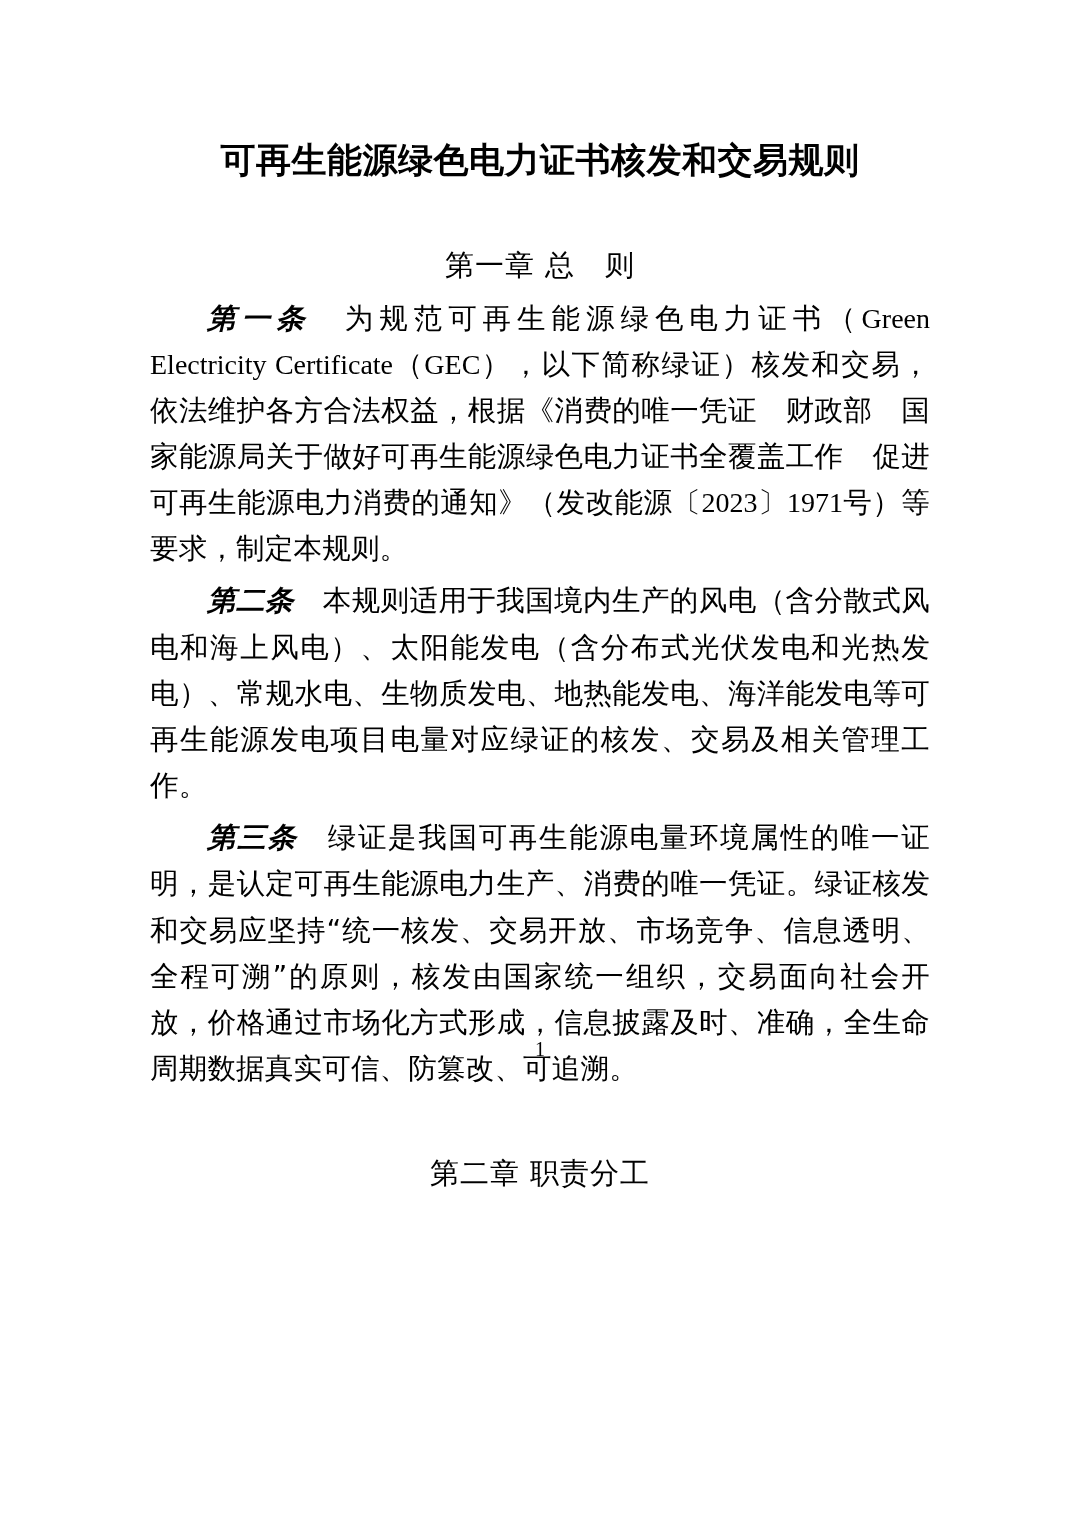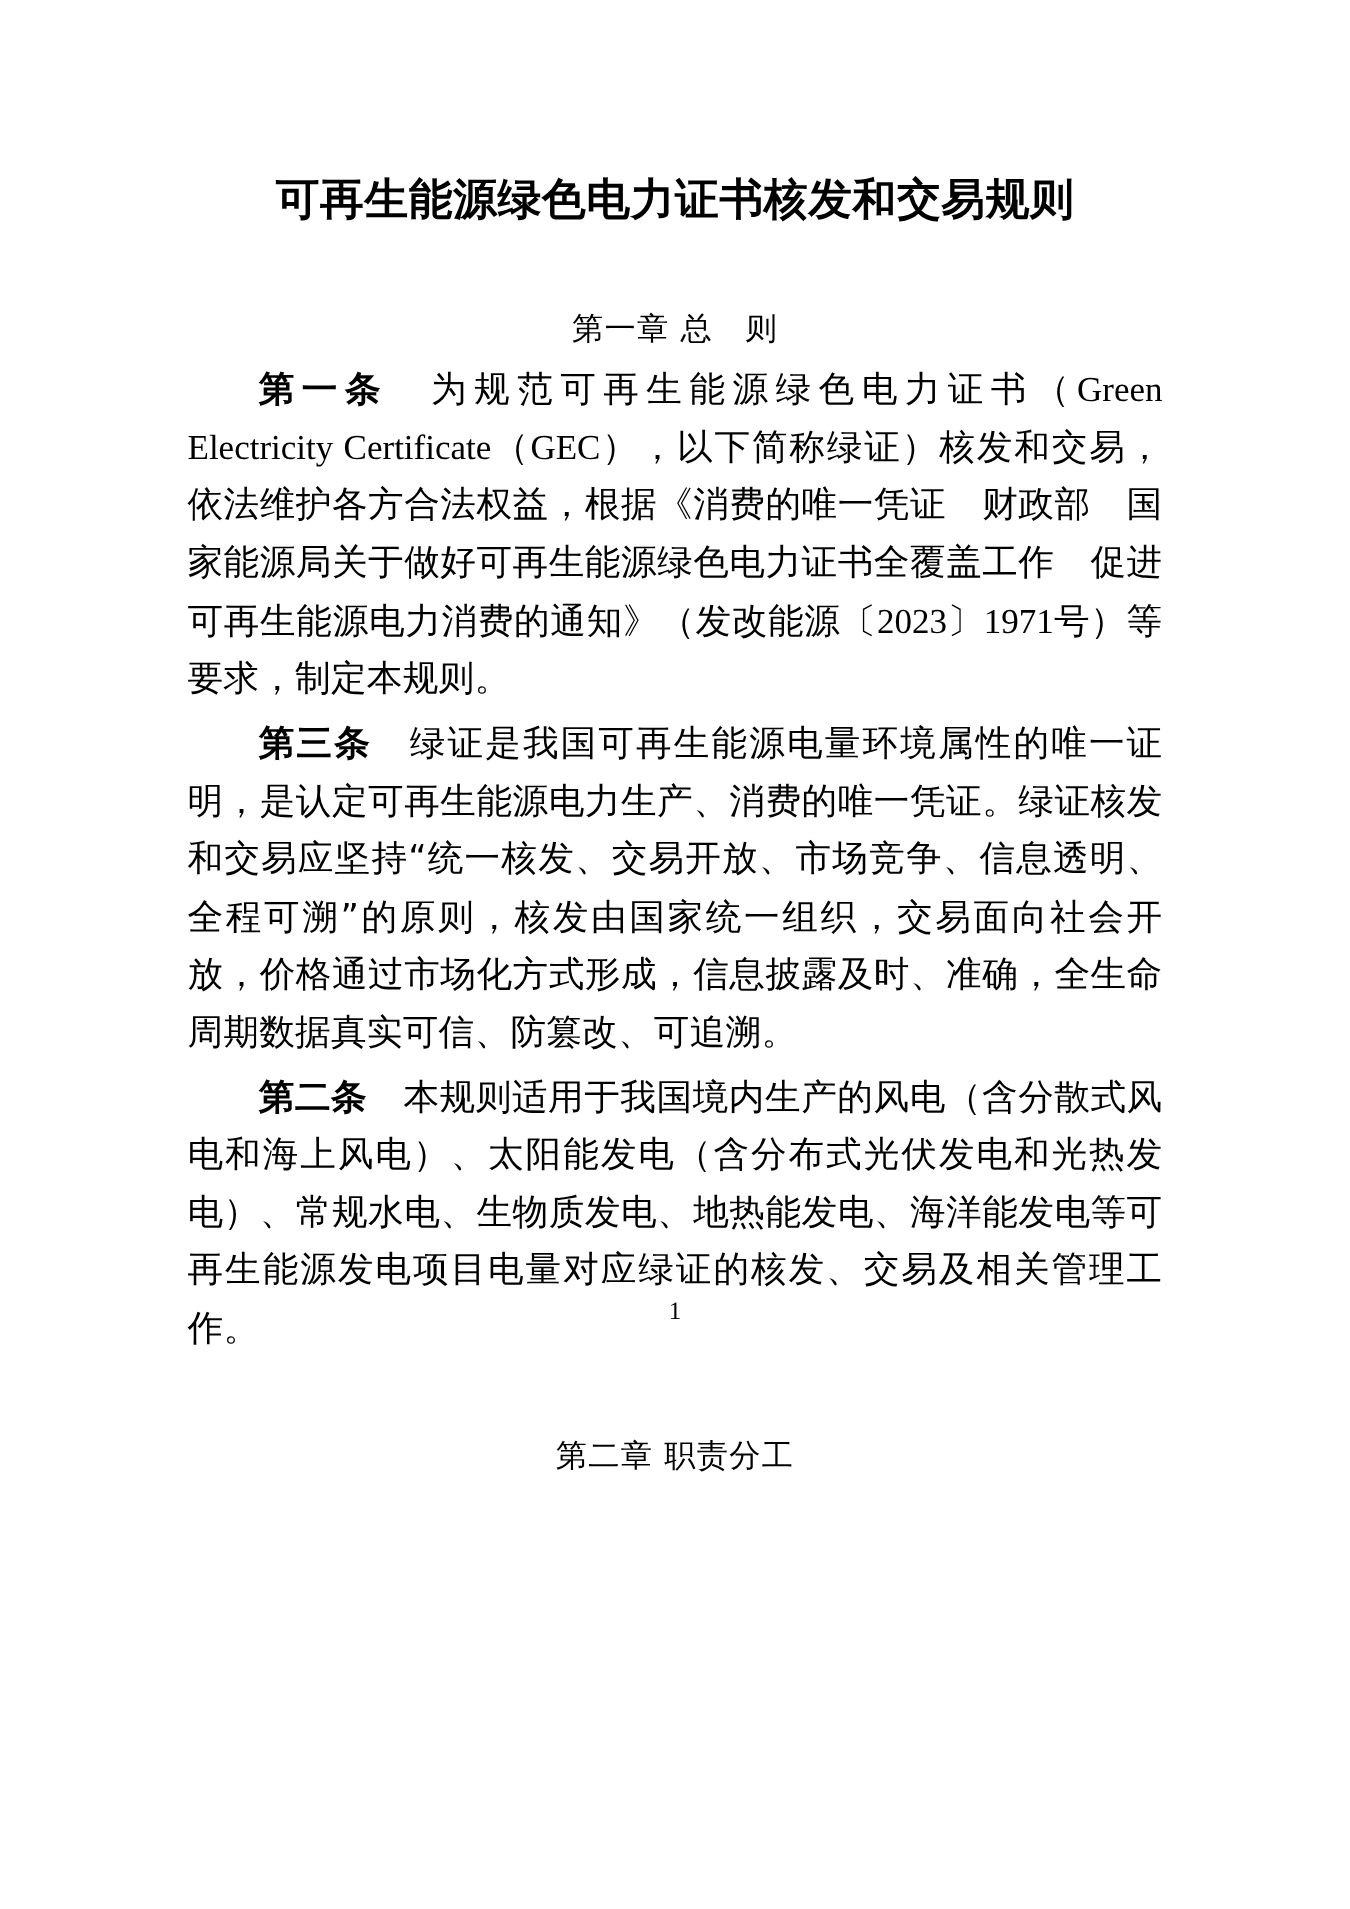--- a/index.html
+++ b/index.html
@@ -26,40 +26,41 @@
     font-family: "DejaVu Sans", "Liberation Sans", sans-serif;
     font-weight: bold;
     font-size: 35px;
     text-align: center;
     letter-spacing: 0.5px;
     margin: 28px 0 0 0;
     line-height: 1.3;
   }
   .chapter-heading {
     font-family: "DejaVu Sans", "Liberation Sans", sans-serif;
-    font-size: 25px;
+    font-size: 29px;
     text-align: center;
     font-weight: 500;
     margin: 62px 0 10px 0;
     letter-spacing: 1px;
   }
   .chapter-heading.tight {
   }
   .para {
     font-family: "DejaVu Sans", "Liberation Sans", sans-serif;
     font-size: 28.5px;
     line-height: 1.62;
     text-align: justify;
     text-justify: inter-ideograph;
     text-indent: 2em;
     margin: 6px 0 0 0;
     letter-spacing: 0.2px;
   }
   .para .lead {
     font-weight: bold;
+    font-style: italic;
   }
   .para .latin {
     font-family: "Liberation Serif", "DejaVu Serif", serif;
     font-size: 28px;
     letter-spacing: 0;
   }
   .page-number {
     position: absolute;
     bottom: 52px;
     left: 0;
@@ -77,25 +78,25 @@
 
   <h1 class="doc-title">可再生能源绿色电力证书核发和交易规则</h1>
 
   <div class="chapter-heading">第一章 总　则</div>
 
   <p class="para">
     <span class="lead">第一条</span><span>　为规范可再生能源绿色电力证书（</span><span class="latin">Green Electricity Certificate</span><span>（</span><span class="latin">GEC</span><span>），以下简称绿证）核发和交易，依法维护各方合法权益，根据《消费的唯一凭证　财政部　国家能源局关于做好可再生能源绿色电力证书全覆盖工作　促进可再生能源电力消费的通知》（发改能源〔</span><span class="latin">2023</span><span>〕</span><span class="latin">1971</span><span>号）等要求，制定本规则。</span>
   </p>
 
   <p class="para">
-    <span class="lead">第三条</span><span>　绿证是我国可再生能源电量环境属性的唯一证明，是认定可再生能源电力生产、消费的唯一凭证。绿证核发和交易应坚持“统一核发、交易开放、市场竞争、信息透明、全程可溯”的原则，核发由国家统一组织，交易面向社会开放，价格通过市场化方式形成，信息披露及时、准确，全生命周期数据真实可信、防篡改、可追溯。</span>
+    <span class="lead">第二条</span><span>　本规则适用于我国境内生产的风电（含分散式风电和海上风电）、太阳能发电（含分布式光伏发电和光热发电）、常规水电、生物质发电、地热能发电、海洋能发电等可再生能源发电项目电量对应绿证的核发、交易及相关管理工作。</span>
   </p>
 
   <p class="para">
-    <span class="lead">第二条</span><span>　本规则适用于我国境内生产的风电（含分散式风电和海上风电）、太阳能发电（含分布式光伏发电和光热发电）、常规水电、生物质发电、地热能发电、海洋能发电等可再生能源发电项目电量对应绿证的核发、交易及相关管理工作。</span>
+    <span class="lead">第三条</span><span>　绿证是我国可再生能源电量环境属性的唯一证明，是认定可再生能源电力生产、消费的唯一凭证。绿证核发和交易应坚持“统一核发、交易开放、市场竞争、信息透明、全程可溯”的原则，核发由国家统一组织，交易面向社会开放，价格通过市场化方式形成，信息披露及时、准确，全生命周期数据真实可信、防篡改、可追溯。</span>
   </p>
 
   <div class="chapter-heading tight">第二章 职责分工</div>
 
 
 
   <div class="page-number">1</div>
 
 </div>
 

